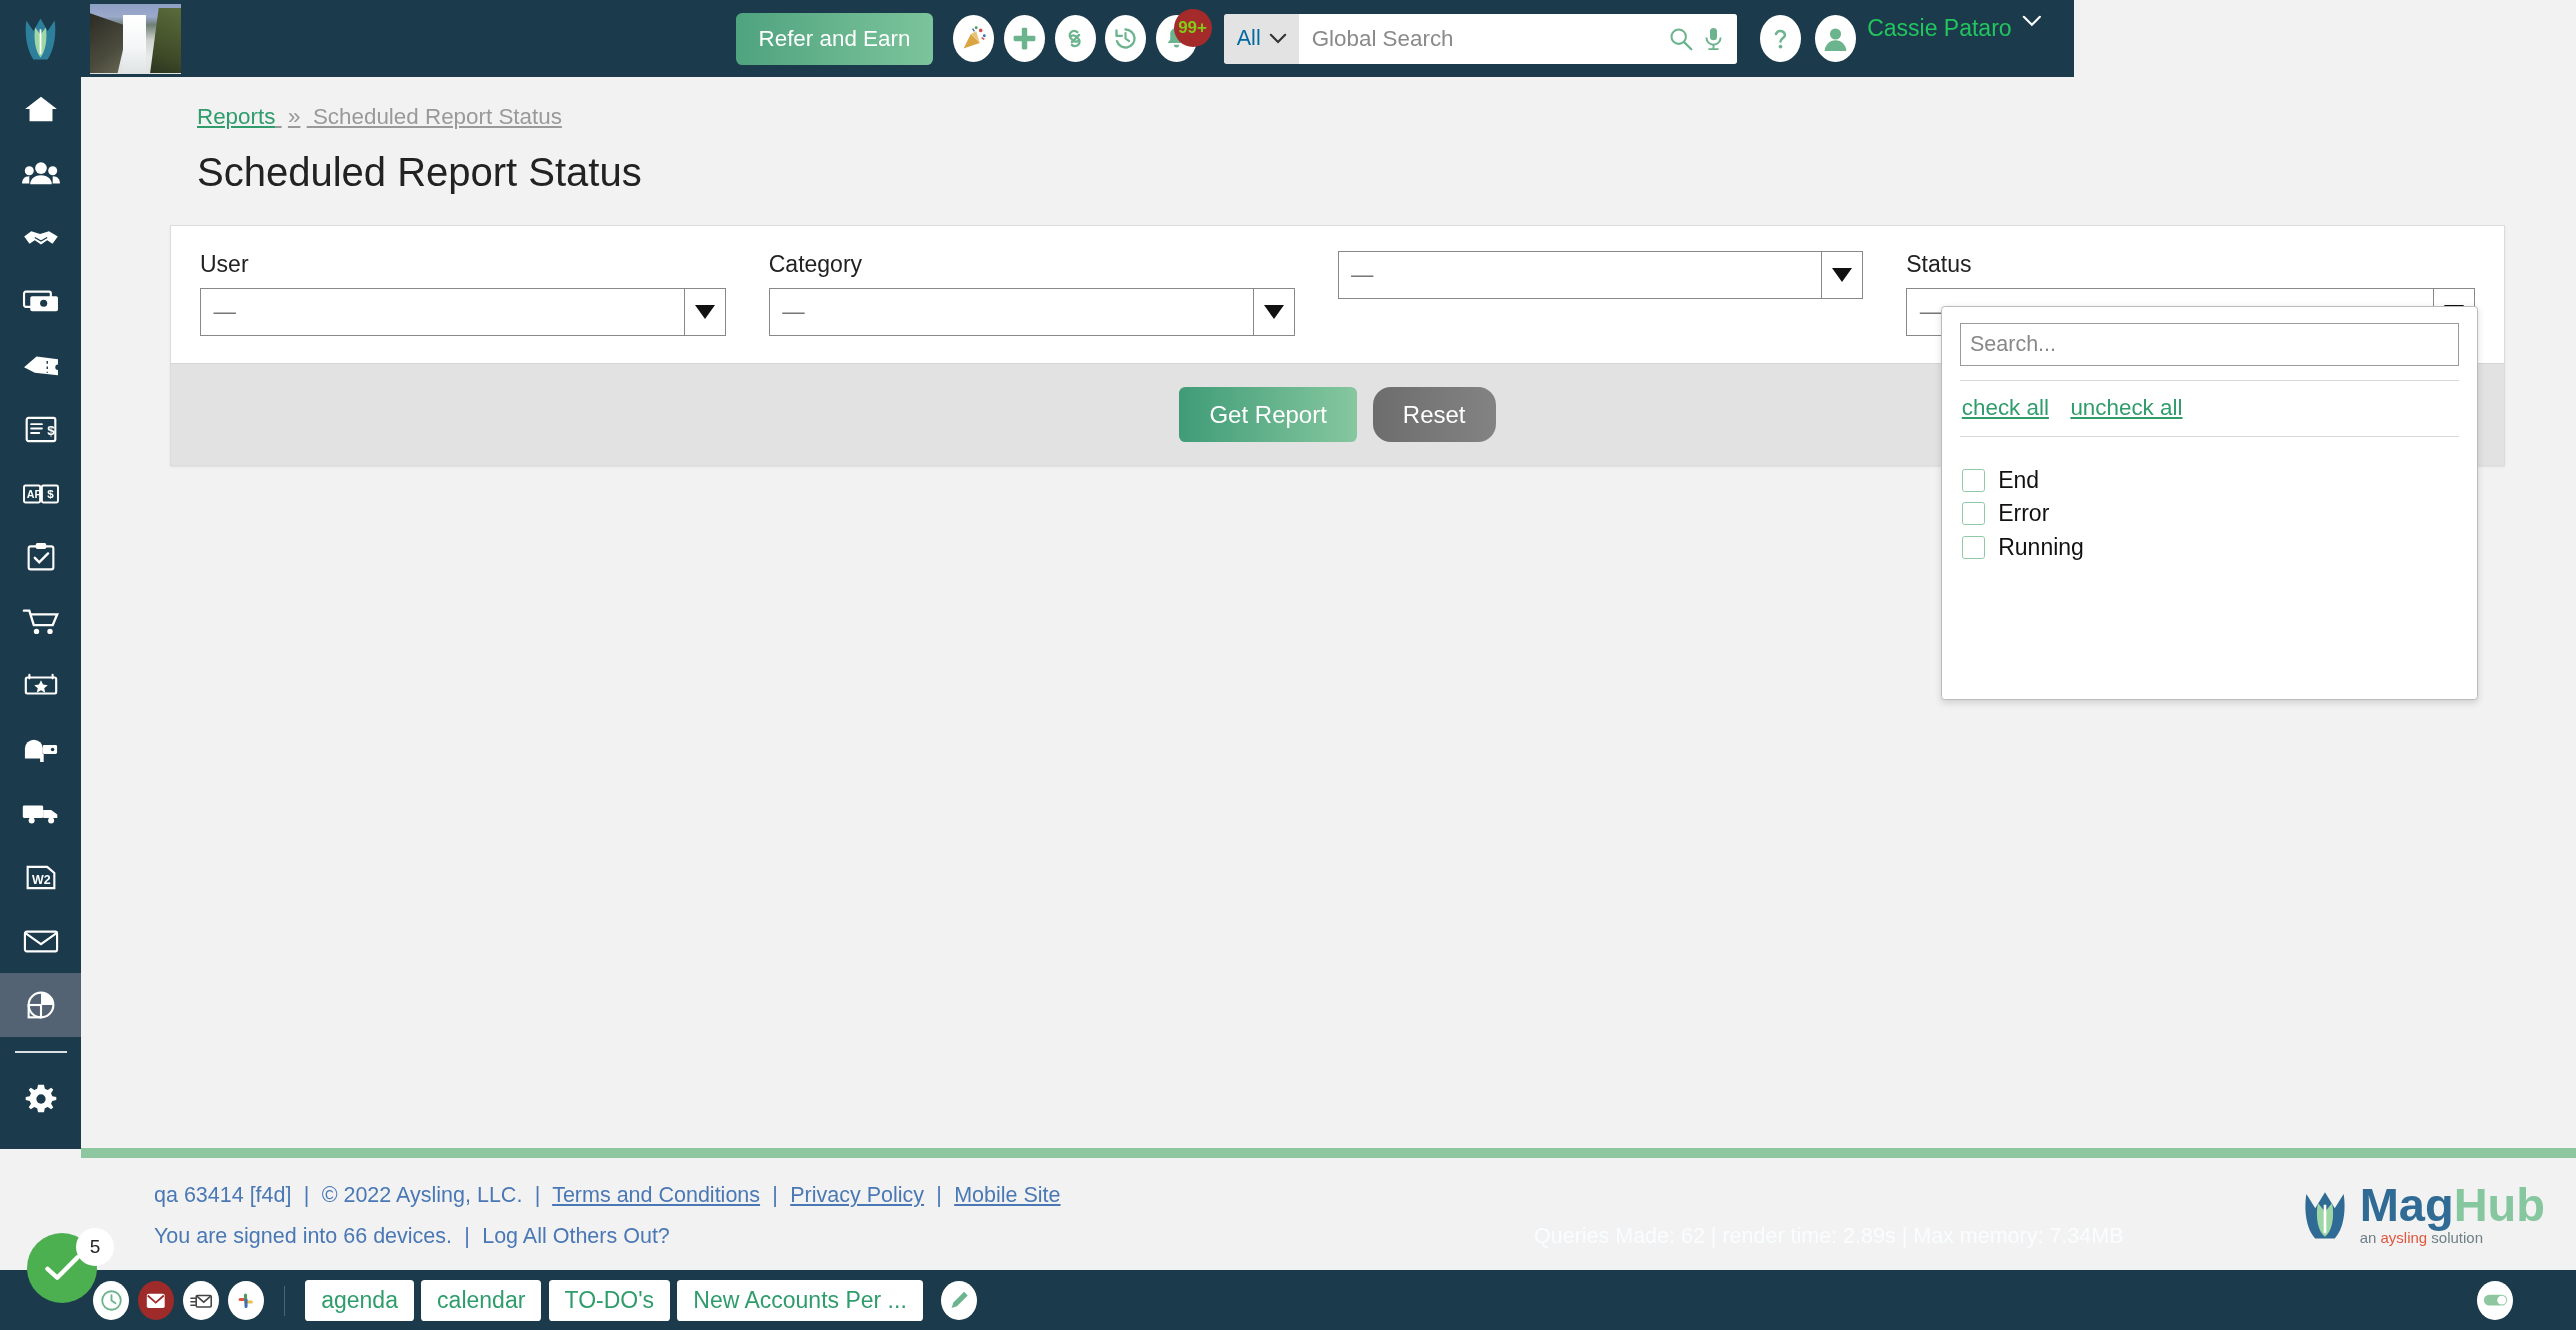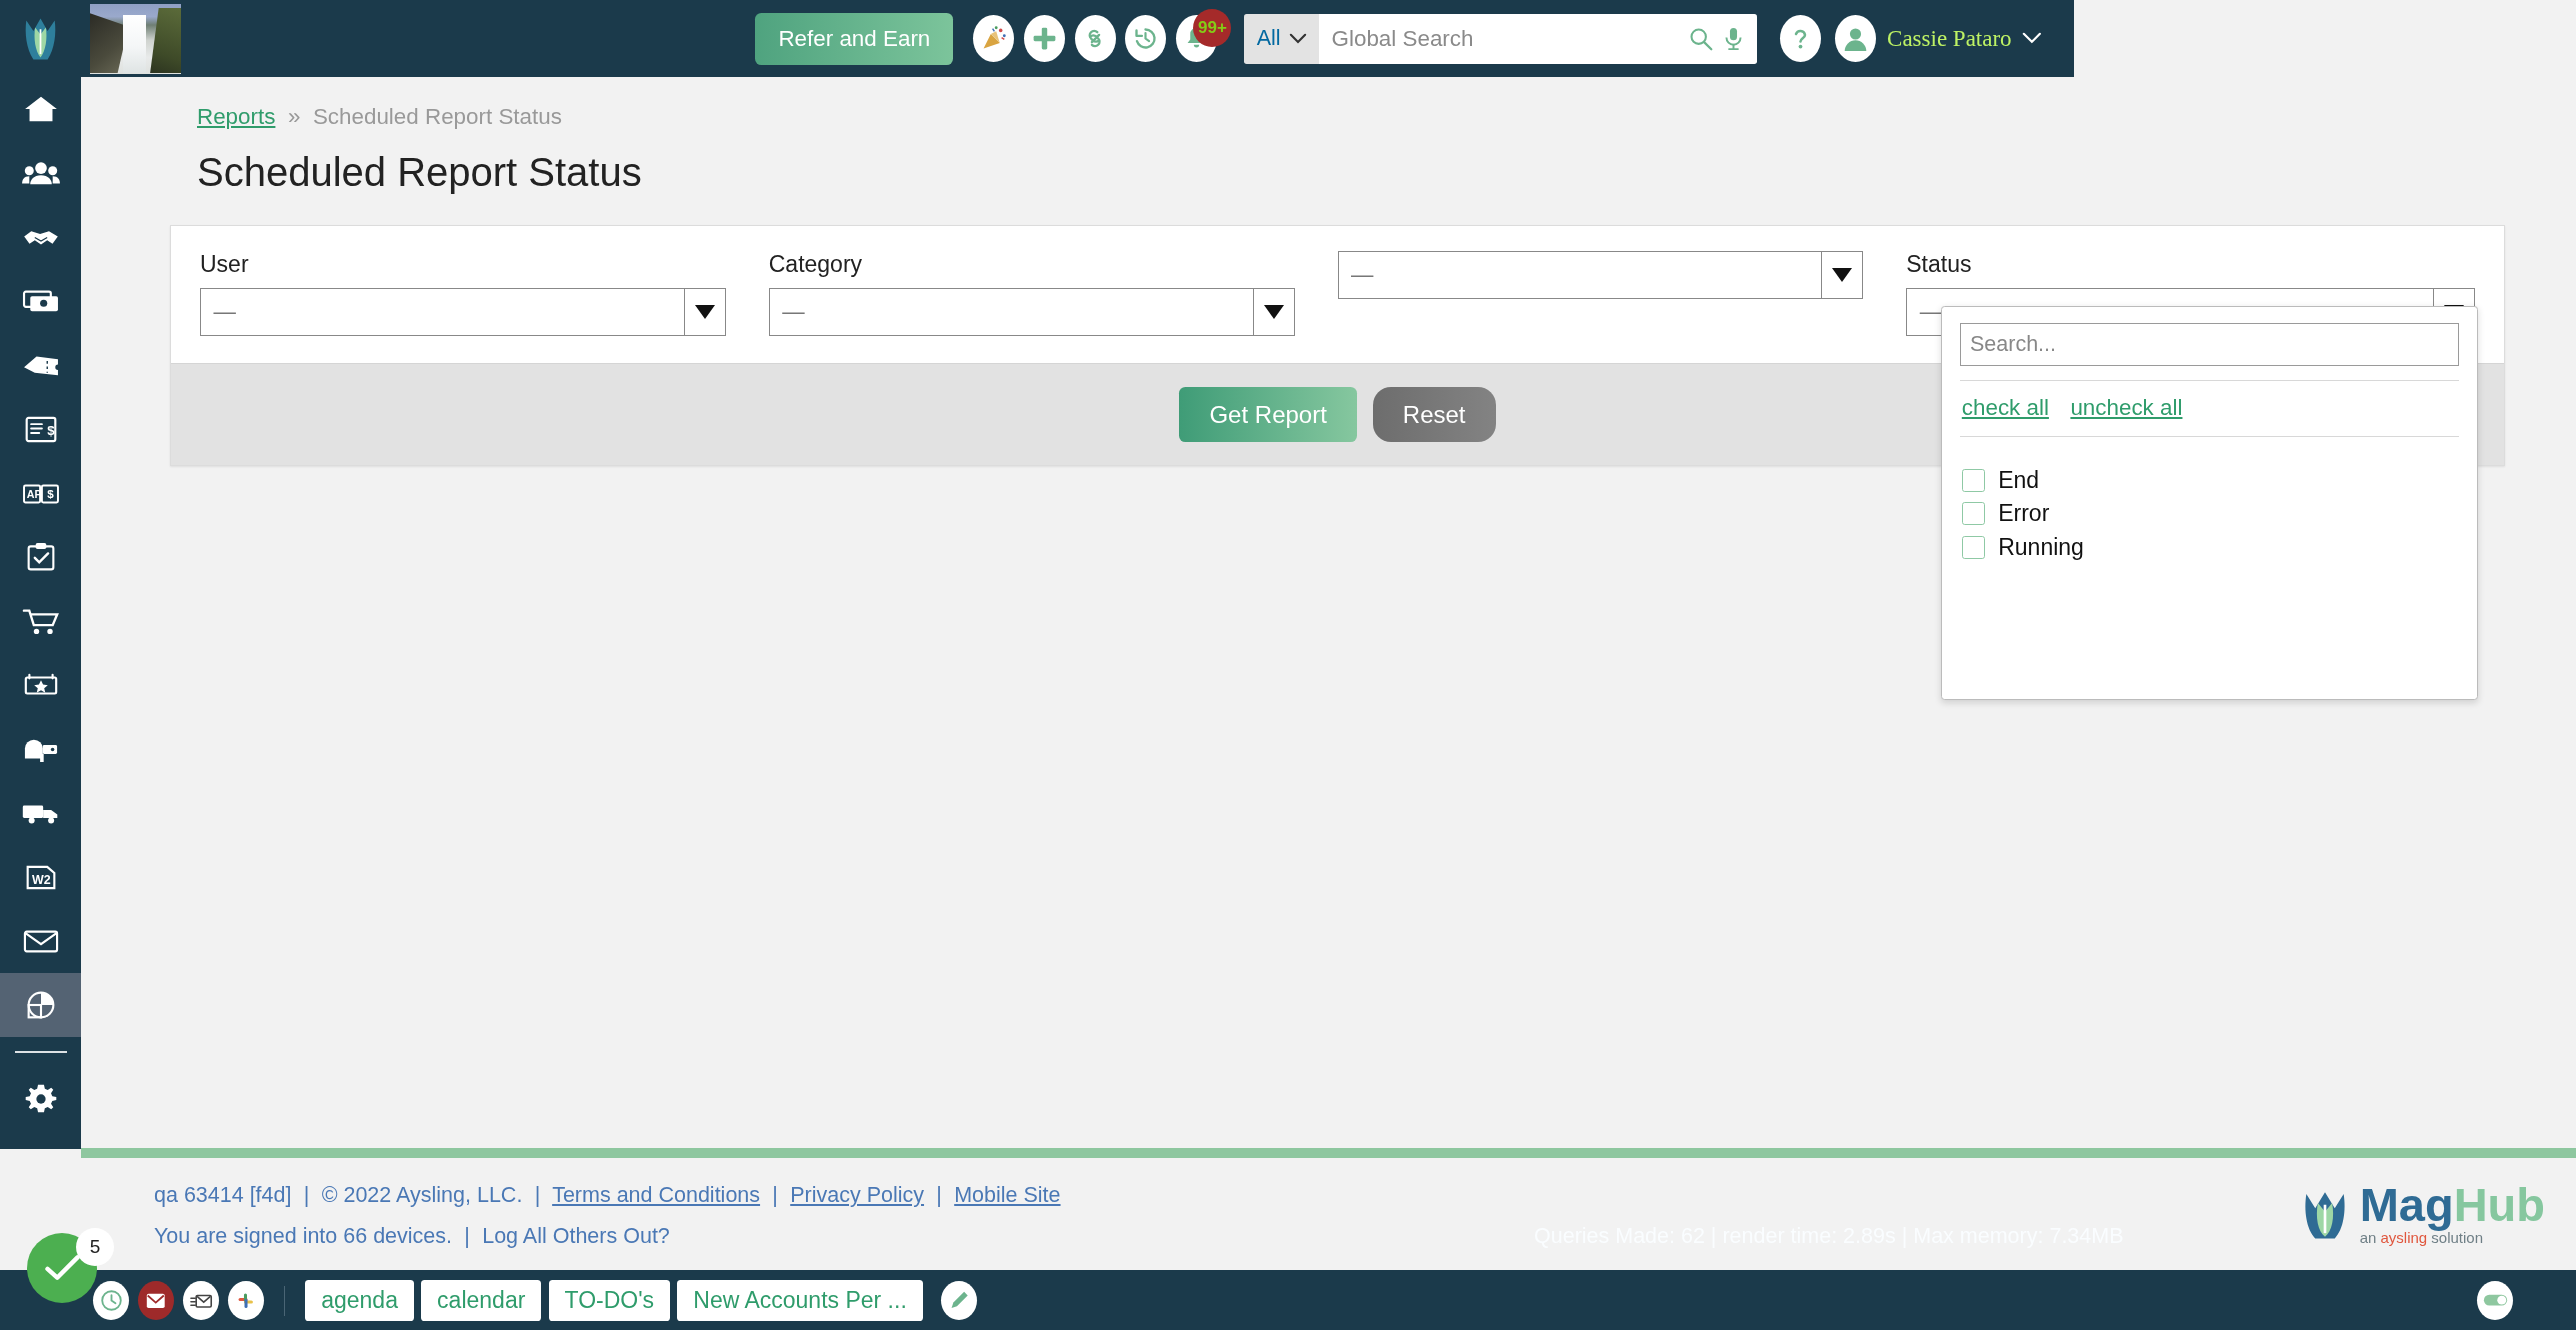--- a/index.html
+++ b/index.html
@@ -76,43 +76,43 @@
   }
   #search-input {
     border: 0; outline: 0; flex: 1; font-size: 22.4px; color: #555;
     font-family: "Liberation Sans", sans-serif; background: transparent;
   }
   #search-input::placeholder { color: #8a8a8a; }
   .search-act { cursor: pointer; margin-left: 7.2px; display:flex; align-items:center; }
 
   #help-btn { margin-left: 23px; }
   #user-area {
-    display: flex; align-items: center; gap: 10.7px; margin-left: 14.3px; margin-right: 32px;
-    cursor: pointer; color: #bef264; font-size: 23px; white-space: nowrap; font-family: Liberation Serif, serif;
+    display: flex; align-items: flex-start; gap: 10.7px; margin-left: 14.3px; margin-right: 32px;
+    cursor: pointer; color: #22c55e; font-size: 23px; white-space: nowrap;
   }
 
   
   #sidebar {
     position: absolute; top: 77px; left: 0; width: 81px; height: 1072px;
     background: #1b3a4b; z-index: 30;
   }
   .side-item {
     width: 81px; height: 64px; display: flex; align-items: center; justify-content: center;
     cursor: pointer;
   }
   .side-item.active { background: #546373; }
   .side-divider { width: 52px; height: 1.8px; background: #fff; margin: 14.3px auto; opacity: .85; }
 
   
   #main {
     position: absolute; top: 77px; left: 81px; width: 2496px; height: 1072px;
     background: #f2f2f2; overflow: hidden;
   }
   #breadcrumb {
-    margin: 27px 0 0 116px; font-size: 22.4px; color: #999;
+    margin: 27px 0 0 116px; font-size: 22.4px; color: #999; text-decoration: underline;
   }
   #breadcrumb a { color: #2f9c6b; text-decoration: underline; }
   .crumb-sep { margin: 0 6.3px; color: #999; }
   #page-title {
     margin: 19.7px 0 0 116px; font-size: 40px; color: #222; font-weight: normal;
   }
 
   #filter-card {
     margin: 30px 0 0 89px; width: 2335px; background: #fff;
     border: 0.9px solid #dcdcdc; box-shadow: 0 0.9px 1.8px rgba(0,0,0,.08);

